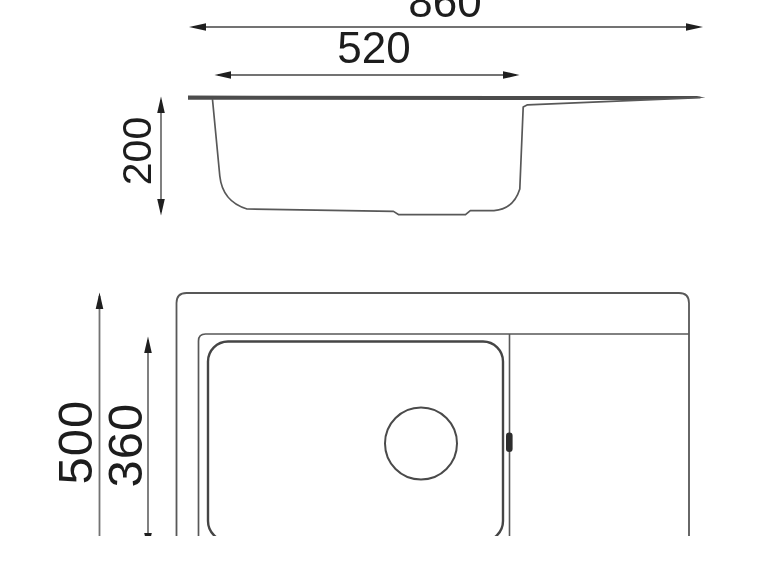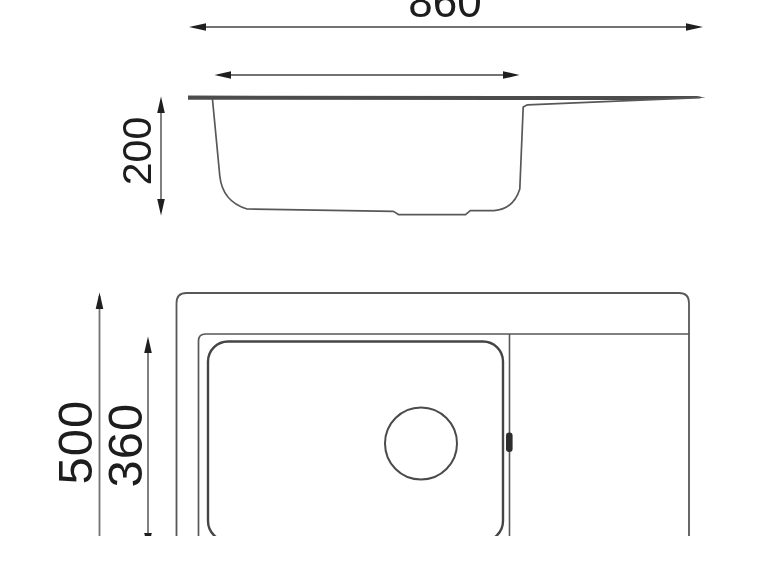--- a/index.html
+++ b/index.html
@@ -105,20 +105,21 @@
       <g>
         <line x1="148" y1="340" x2="148" y2="546" stroke="#737373" stroke-width="1.8"></line>
         <polygon points="148,336.5 144.2,353 151.8,353" fill="#1f1f1f"></polygon>
         <polygon points="148,549.5 144.2,533 151.8,533" fill="#1f1f1f"></polygon>
       </g>
     </g>
   </svg>
 
   <div id="lbl-860" class="dim-label sz-top">860</div>
 
+  <div id="lbl-520" class="dim-label sz-top">520</div>
 
   <div id="lbl-200" class="dim-label sz-top-sm vert">200</div>
 
   <div id="lbl-500" class="dim-label sz-bottom vert">500</div>
 
   <div id="lbl-360" class="dim-label sz-bottom vert">360</div>
 
 </div>
 
 </body></html>

